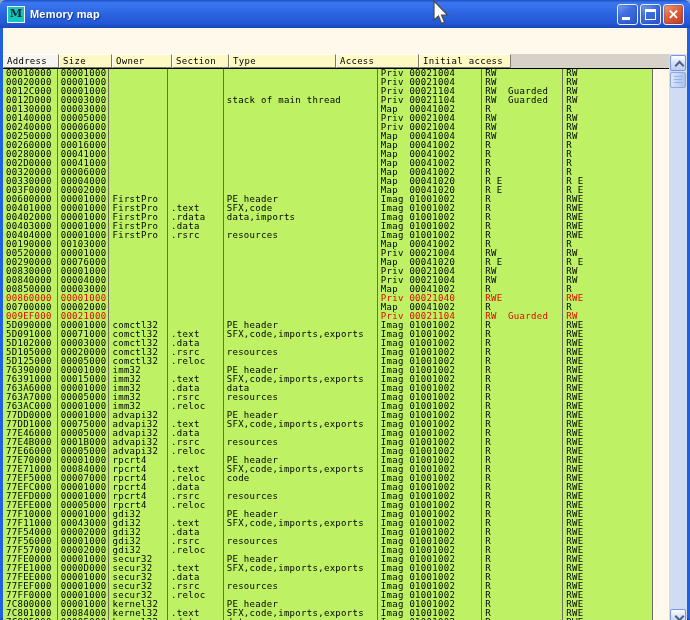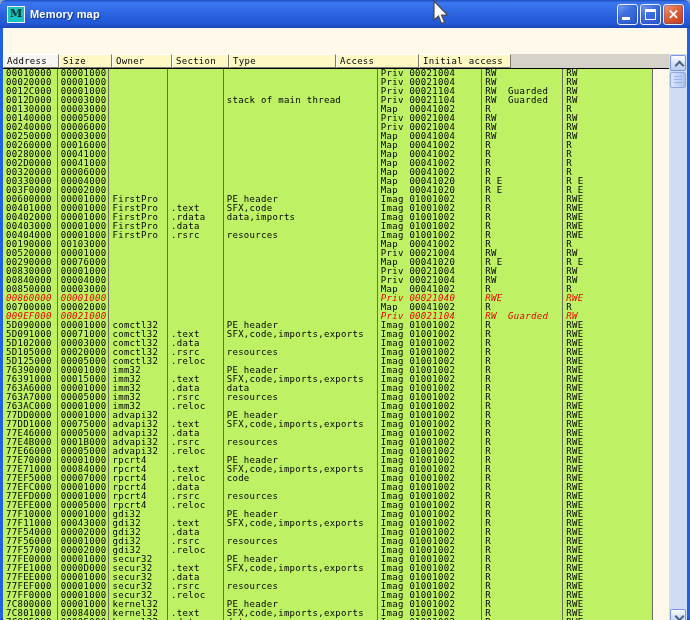--- a/index.html
+++ b/index.html
@@ -33,21 +33,21 @@
     border-bottom:1px solid #000;box-sizing:border-box;background:#D6D2CA;}
   .hcell{box-sizing:border-box;height:14px;padding:1px 0 0 3px;font-size:9px;letter-spacing:.3px;
     color:#000;background:#fef9c3;border-top:1px solid #FFFFFF;border-left:1px solid #FFFFFF;
     border-right:1px solid #7E7A72;border-bottom:1px solid #7E7A72;white-space:pre;overflow:hidden;}
   .hcell.sorted{background:#F6F5F1;}
   
   .tbody{position:absolute;left:0;top:15px;width:650px;height:557px;overflow:hidden;background:#bef264;}
   .row{display:flex;height:9px;}
   .cell{box-sizing:border-box;height:9px;padding-left:3px;font-size:9px;line-height:9px;
     letter-spacing:.3px;color:#000;white-space:pre;overflow:hidden;border-right:1px solid #6E6A62;}
-  .row.red .cell{color:#E80000;font-style:italic;}
+  .row.red .cell{color:#E80000;}
   .c0{width:56px}.c1{width:53px}.c2{width:60px}.c3{width:57px}
   .c4{width:158px}.c5{width:107px}.c6{width:83px}.c7{width:92px}
   
   .vscroll{position:absolute;left:666px;top:0;width:18px;height:572px;background:#CFDCF3;}
   .hscroll{position:absolute;left:0;top:572px;width:666px;height:17px;background:#CFDCF3;}
   .sbtn{position:absolute;box-sizing:border-box;border:1px solid #7A96DF;border-radius:2px;
     background:linear-gradient(180deg,#FDFEFF 0%,#D7E2F8 50%,#BCCDf0 100%);}
   .sbtn.h{background:linear-gradient(90deg,#FDFEFF 0%,#D7E2F8 50%,#BCCDF0 100%);}
   .chev{position:absolute;width:5px;height:5px;border-left:2px solid #4D6185;border-bottom:2px solid #4D6185;}
   .chev.up{left:5px;top:6px;transform:rotate(135deg);}

